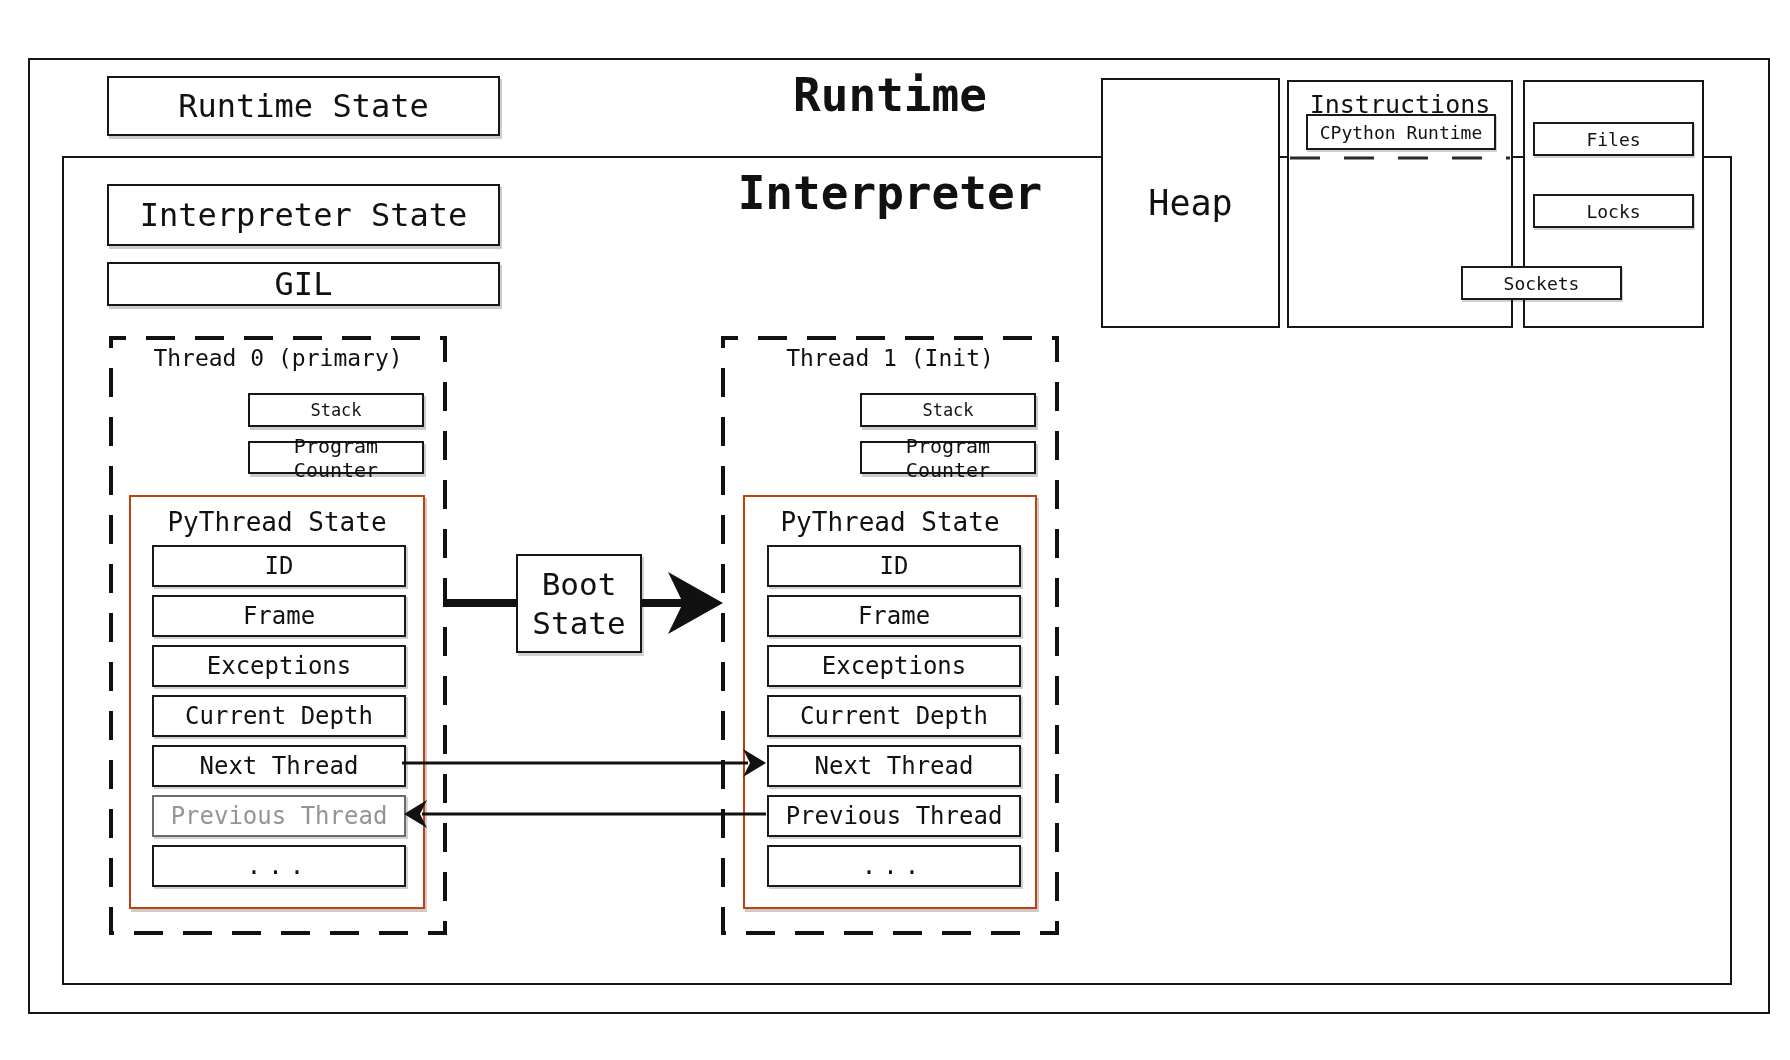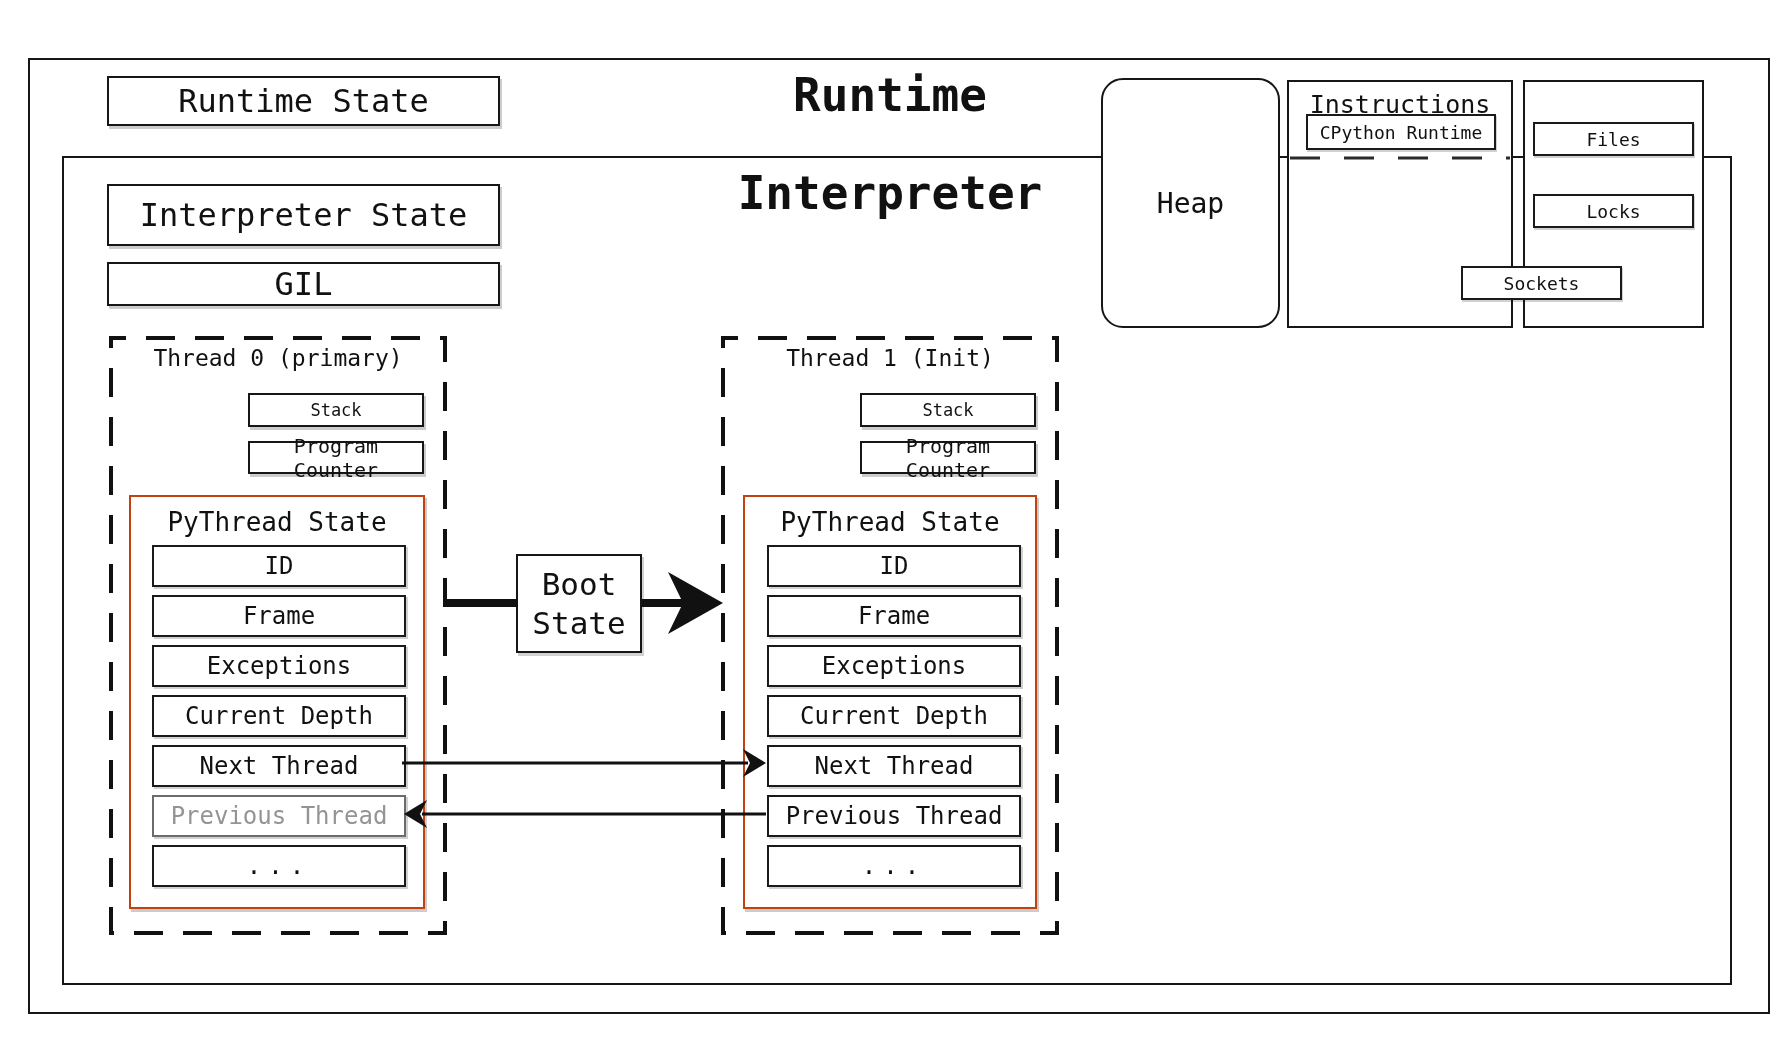--- a/index.html
+++ b/index.html
@@ -24,40 +24,40 @@
   .row{position:absolute;border:2px solid #1a1a1a;background:#fff;
        display:flex;align-items:center;justify-content:center;font-size:24px;
        box-shadow:2px 2px 0 rgba(0,0,0,0.18);}
   .row.muted{border-color:#6b6b6b;color:#949494;}
   .row.dots{letter-spacing:7px;font-size:24px;}
   .boot{border:2px solid #161616;background:#fff;z-index:40;
         display:flex;flex-direction:column;align-items:center;justify-content:center;
         font-size:31px;line-height:39px;box-shadow:2px 3px 0 rgba(0,0,0,0.18);}
   .cluster{z-index:20;}
   .cluster-inner{z-index:21;}
-  .heapbox{font-size:28px;border-radius:22px;}
+  .heapbox{font-size:35px;}
   .instr-title{position:absolute;left:0;right:0;top:8px;text-align:center;font-size:25px;z-index:22;}
   .minibox{border:2px solid #1a1a1a;background:#fff;display:flex;align-items:center;
            justify-content:center;font-size:18px;box-shadow:1px 2px 0 rgba(0,0,0,0.18);}
   .ghost{border:1.5px solid #1a1a1a;background:#fff;position:absolute;}
   svg.overlay{position:absolute;left:0;top:0;z-index:50;pointer-events:none;}
 </style>
 </head>
 <body>
 
 <div class="canvas">
 
   <div class="abs frame" style="left:28px;top:58px;width:1742px;height:956px;"></div>
 
   <div class="abs frame" style="left:62px;top:156px;width:1670px;height:829px;"></div>
 
   <div class="abs title t-big" style="left:640px;top:70px;width:500px;height:50px;">Runtime</div>
   <div class="abs title t-big" style="left:640px;top:168px;width:500px;height:50px;">Interpreter</div>
 
-  <div class="abs wbox statebox" style="left:107px;top:76px;width:393px;height:50px;">Runtime State</div>
+  <div class="abs wbox statebox" style="left:107px;top:76px;width:393px;height:60px;">Runtime State</div>
   <div class="abs wbox statebox" style="left:107px;top:184px;width:393px;height:62px;">Interpreter State</div>
   <div class="abs wbox statebox" style="left:107px;top:262px;width:393px;height:44px;">GIL</div>
 
   <div class="abs threadlabel" style="left:111px;top:344px;width:334px;height:28px;">Thread 0 (primary)</div>
   <div class="abs wbox smallbox" style="left:248px;top:393px;width:176px;height:34px;">Stack</div>
   <div class="abs wbox pc" style="left:248px;top:441px;width:176px;height:33px;">Program Counter</div>
 
   <div class="abs pythread" style="left:129px;top:495px;width:296px;height:414px;">
     <div class="pylabel">PyThread State</div>
     <div class="row" style="left:21px;top:48px;width:250px;height:38px;">ID</div>

